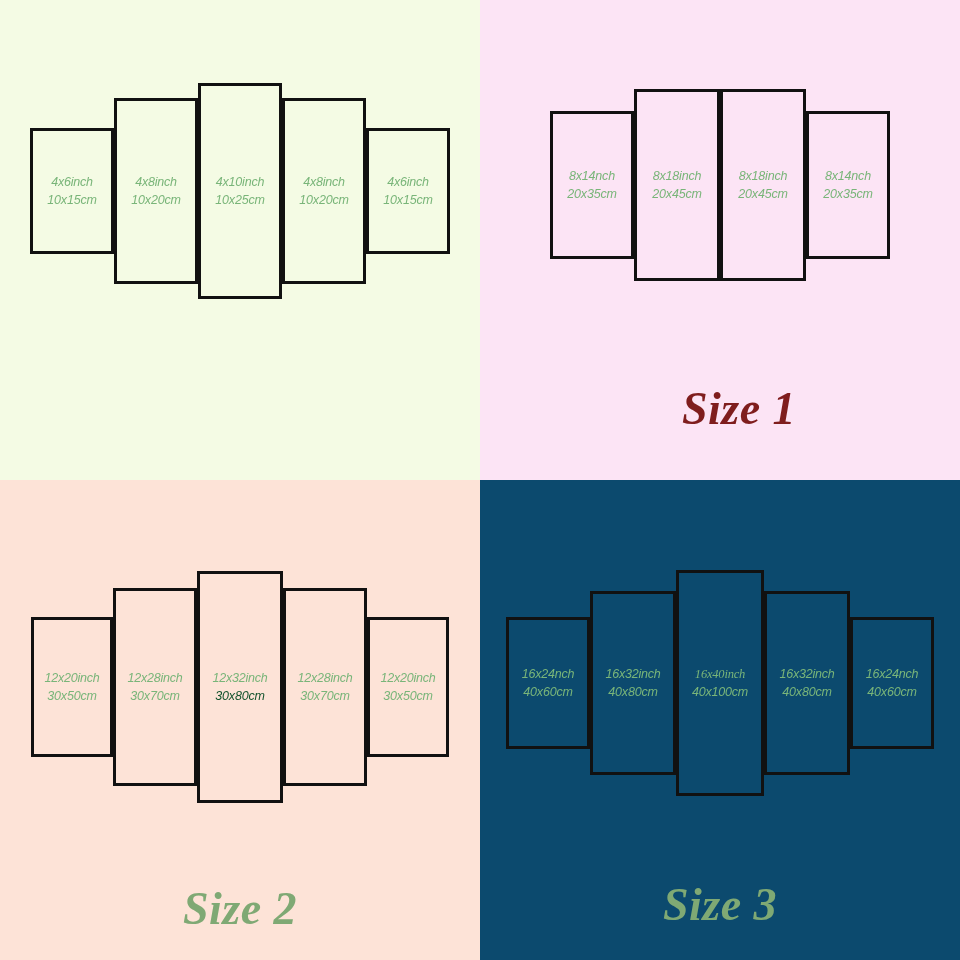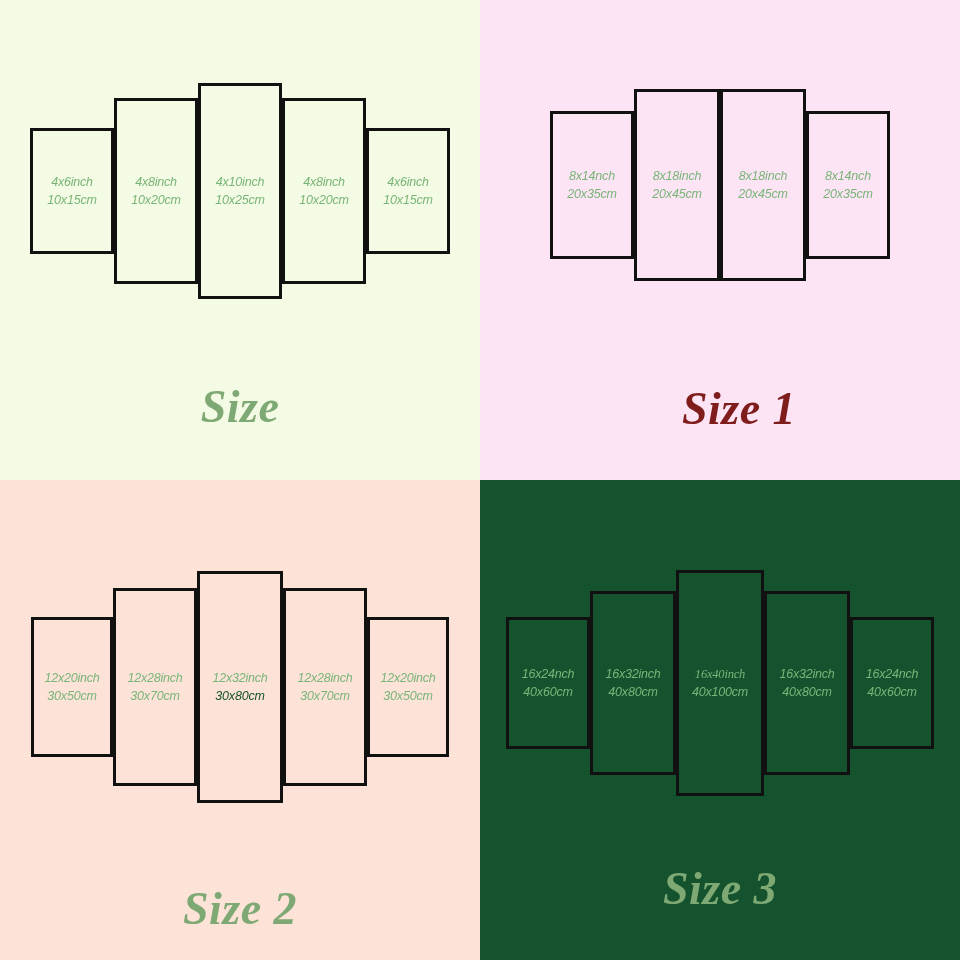--- a/index.html
+++ b/index.html
@@ -82,21 +82,21 @@
 
   
   .panel-0 .frame-row { top: 6px;  height: 370px; }
   .panel-1 .frame-row { top: 0px;  height: 370px; }
   .panel-2 .frame-row { top: 22px; height: 370px; }
   .panel-3 .frame-row { top: 18px; height: 370px; }
 
   .panel-0 .panel-title { top: 346px; }
   .panel-1 .panel-title { top: 348px; }
   .panel-2 .panel-title { top: 368px; }
-  .panel-3 .panel-title { top: 348px; }
+  .panel-3 .panel-title { top: 364px; }
 </style>
 </head>
 <body>
 
 <div class="size-chart">
 
   <section class="panel panel-0" style="background: rgb(244, 251, 228);">
     <div class="frame-row">
       <div class="frame" style="width: 84px; height: 126px; border-color: rgb(17, 17, 17);">
         <span class="frame-label" style="color: rgb(121, 181, 121);">4x6inch</span>
@@ -112,21 +112,20 @@
       </div>
       <div class="frame" style="width: 84px; height: 186px; border-color: rgb(17, 17, 17);">
         <span class="frame-label" style="color: rgb(121, 181, 121);">4x8inch</span>
         <span class="frame-label" style="color: rgb(121, 181, 121);">10x20cm</span>
       </div>
       <div class="frame" style="width: 84px; height: 126px; border-color: rgb(17, 17, 17);">
         <span class="frame-label" style="color: rgb(121, 181, 121);">4x6inch</span>
         <span class="frame-label" style="color: rgb(121, 181, 121);">10x15cm</span>
       </div>
     </div>
-    <h2 class="panel-title" style="color: rgb(127, 169, 116);">Size</h2>
   </section>
 
   <section class="panel panel-1" style="background: rgb(252, 228, 245);">
     <div class="frame-row">
       <div class="frame" style="width: 84px; height: 148px; border-color: rgb(17, 17, 17);">
         <span class="frame-label" style="color: rgb(121, 181, 121);">8x14nch</span>
         <span class="frame-label" style="color: rgb(121, 181, 121);">20x35cm</span>
       </div>
       <div class="frame" style="width: 86px; height: 192px; border-color: rgb(17, 17, 17);">
         <span class="frame-label" style="color: rgb(121, 181, 121);">8x18inch</span>
@@ -163,21 +162,21 @@
         <span class="frame-label" style="color: rgb(121, 181, 121);">30x70cm</span>
       </div>
       <div class="frame" style="width: 82px; height: 140px; border-color: rgb(17, 17, 17);">
         <span class="frame-label" style="color: rgb(121, 181, 121);">12x20inch</span>
         <span class="frame-label" style="color: rgb(121, 181, 121);">30x50cm</span>
       </div>
     </div>
     <h2 class="panel-title" style="color: rgb(127, 169, 116);">Size 2</h2>
   </section>
 
-  <section class="panel panel-3" style="background: #14532d;">
+  <section class="panel panel-3" style="background: #0c4a6e;">
     <div class="frame-row">
       <div class="frame" style="width: 84px; height: 132px; border-color: rgb(17, 17, 17);">
         <span class="frame-label" style="color: rgb(121, 181, 121);">16x24nch</span>
         <span class="frame-label" style="color: rgb(121, 181, 121);">40x60cm</span>
       </div>
       <div class="frame" style="width: 86px; height: 184px; border-color: rgb(17, 17, 17);">
         <span class="frame-label" style="color: rgb(121, 181, 121);">16x32inch</span>
         <span class="frame-label" style="color: rgb(121, 181, 121);">40x80cm</span>
       </div>
       <div class="frame" style="width: 88px; height: 226px; border-color: rgb(17, 17, 17);">

